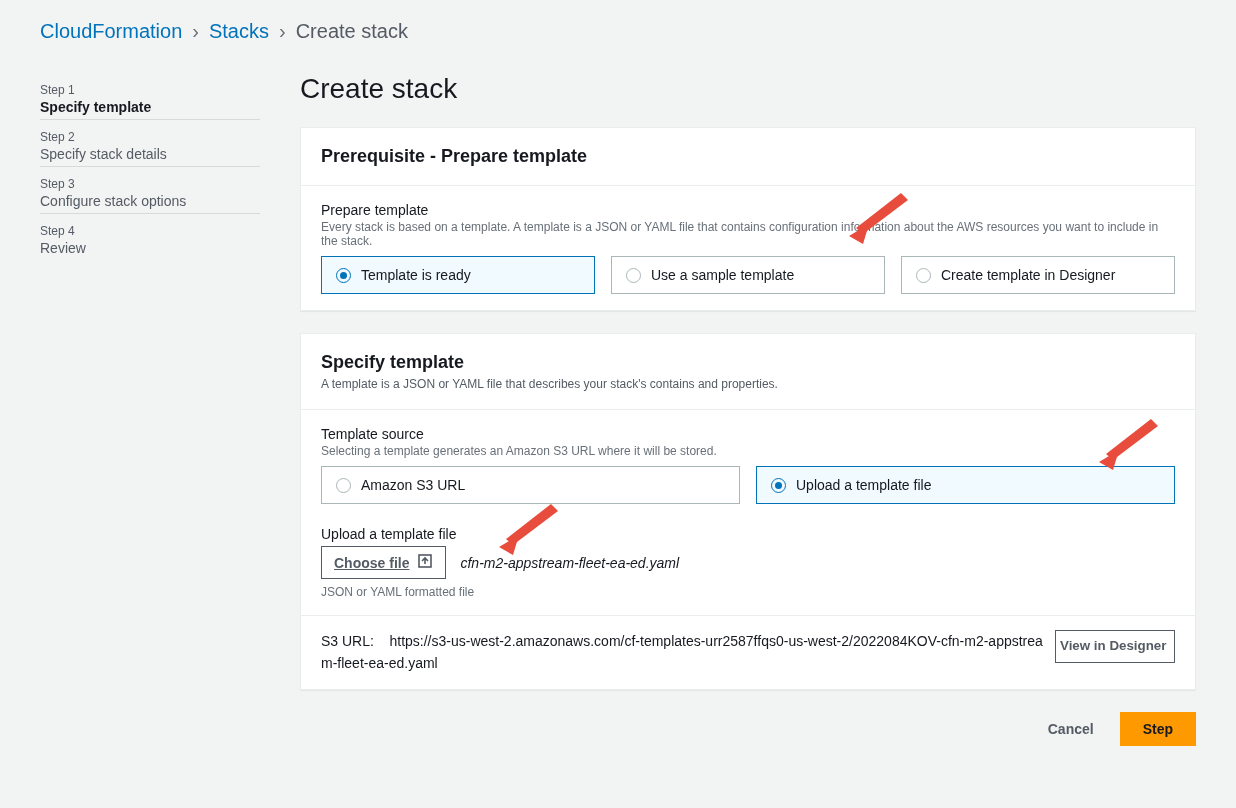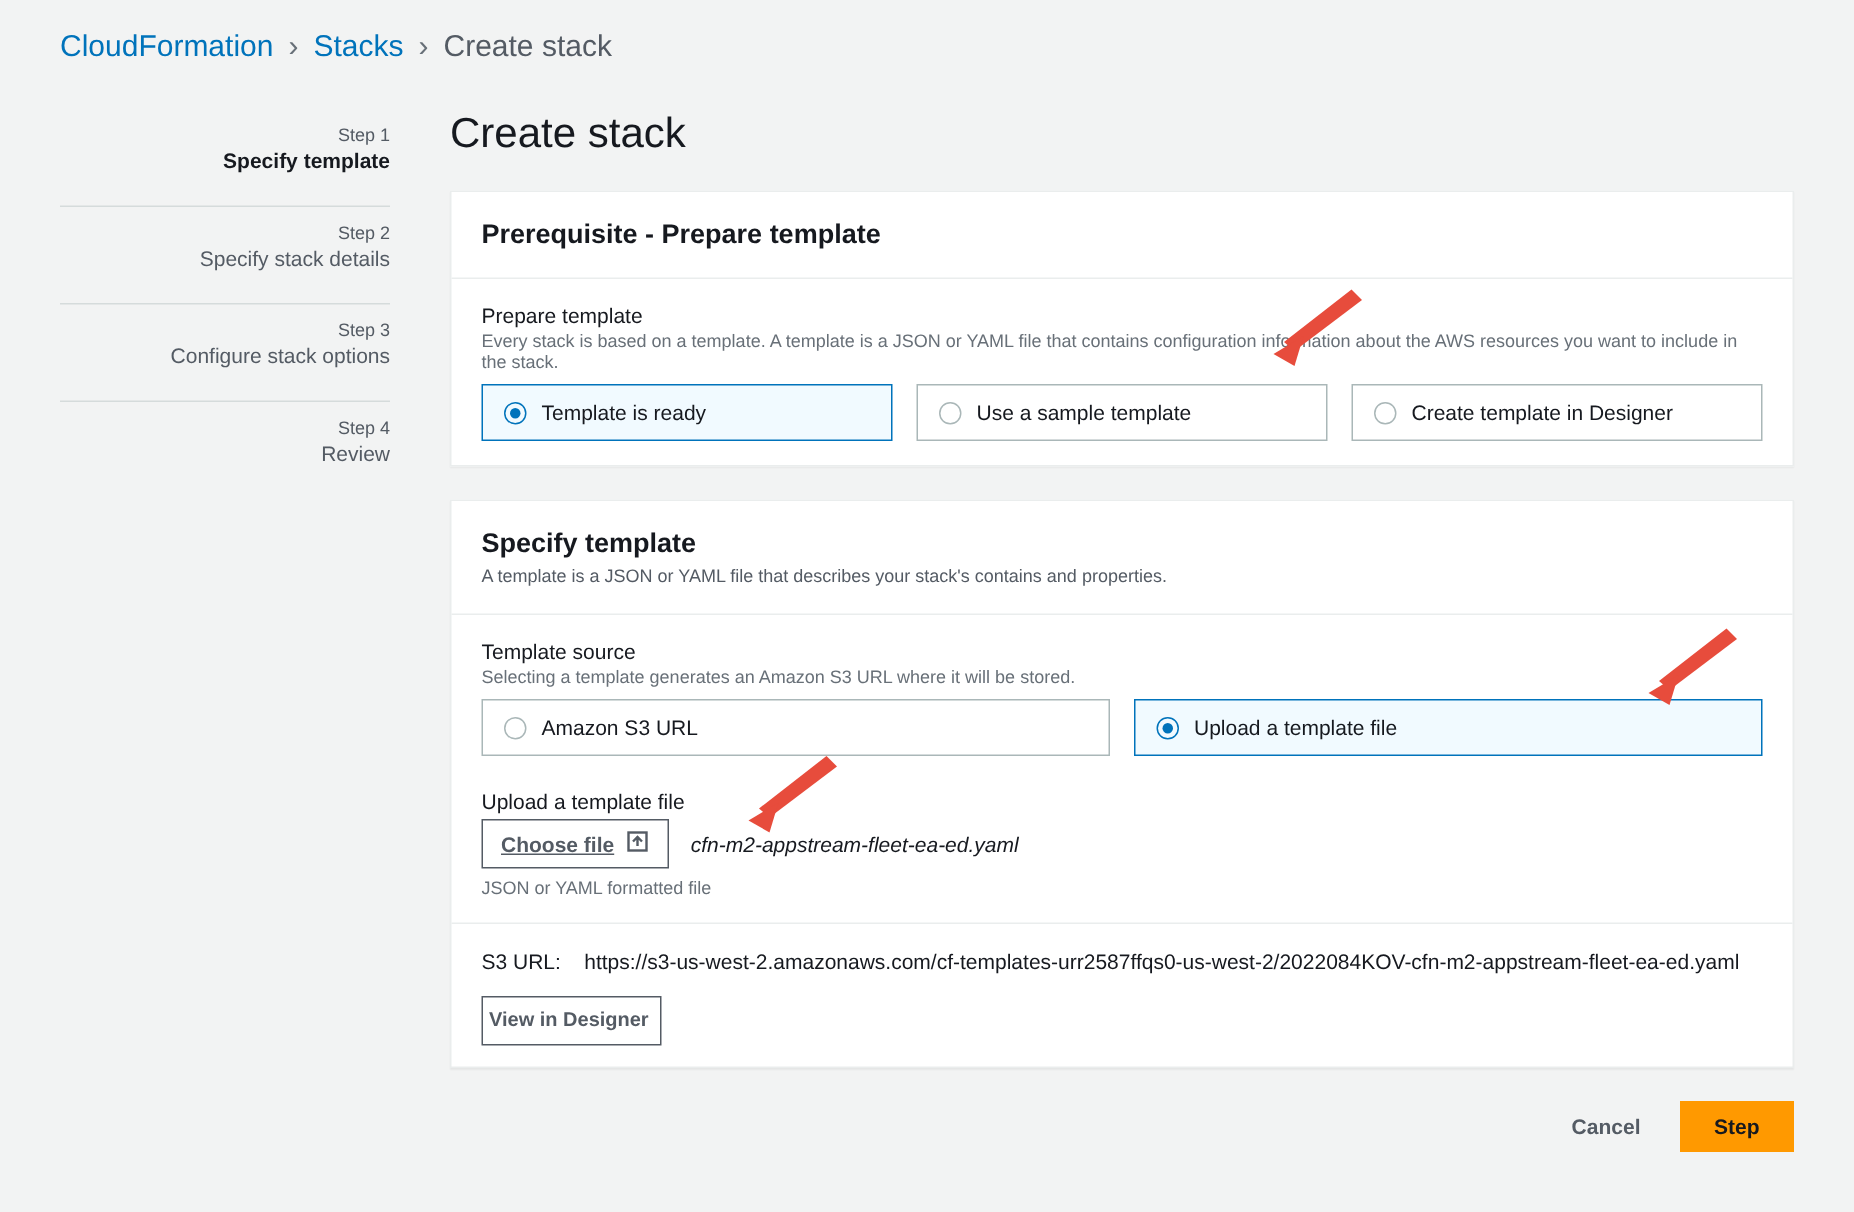--- a/index.html
+++ b/index.html
@@ -22,23 +22,22 @@
     }
     .breadcrumb a { color: #0073bb; text-decoration: none; cursor: pointer; }
     .breadcrumb .chev { color: #687078; }
     .breadcrumb .current { color: #545b64; }
 
     .layout { display: flex; gap: 40px; }
     .sidebar { width: 220px; flex-shrink: 0; }
     .main { flex: 1; }
 
     .step-item {
-      padding: 10px 0 22px 0;
+      padding: 10px 0 4px 0;
       border-bottom: 1px solid #d5dbdb;
-      text-align: right;
     }
     .step-item:last-child { border-bottom: none; }
     .step-num { font-size: 12px; color: #545b64; }
     .step-label { font-size: 14px; color: #545b64; margin-top: 2px; }
     .step-item.active .step-label { color: #16191f; font-weight: 700; }
 
     h1 {
       font-size: 28px;
       font-weight: 400;
       margin-bottom: 22px;
@@ -50,21 +49,21 @@
       box-shadow: 0 1px 1px rgba(0,0,0,0.05);
       margin-bottom: 22px;
     }
     .panel-header {
       padding: 18px 20px;
       border-bottom: 1px solid #eaeded;
     }
     .panel-header h2 { font-size: 18px; font-weight: 700; }
     .panel-header .desc { font-size: 12px; color: #545b64; margin-top: 4px; }
     .panel-body { padding: 16px 20px; }
-    .panel-footer { padding: 14px 20px; border-top: 1px solid #eaeded; display:flex; justify-content: space-between; align-items: flex-start; gap:12px;flex-direction:column; }
+    .panel-footer { padding: 14px 20px; border-top: 1px solid #eaeded; display:flex; justify-content: space-between; align-items: flex-start; gap:12px; }
 
     .field-label { font-size: 14px; font-weight: 400; color:#16191f; }
     .field-help { font-size: 12px; color: #687078; margin-top: 2px; margin-bottom: 8px; }
 
     .radio-row { display: flex; gap: 16px; }
     .radio-tile {
       flex: 1;
       border: 1px solid #aab7b8;
       padding: 10px 14px;
       display: flex;

